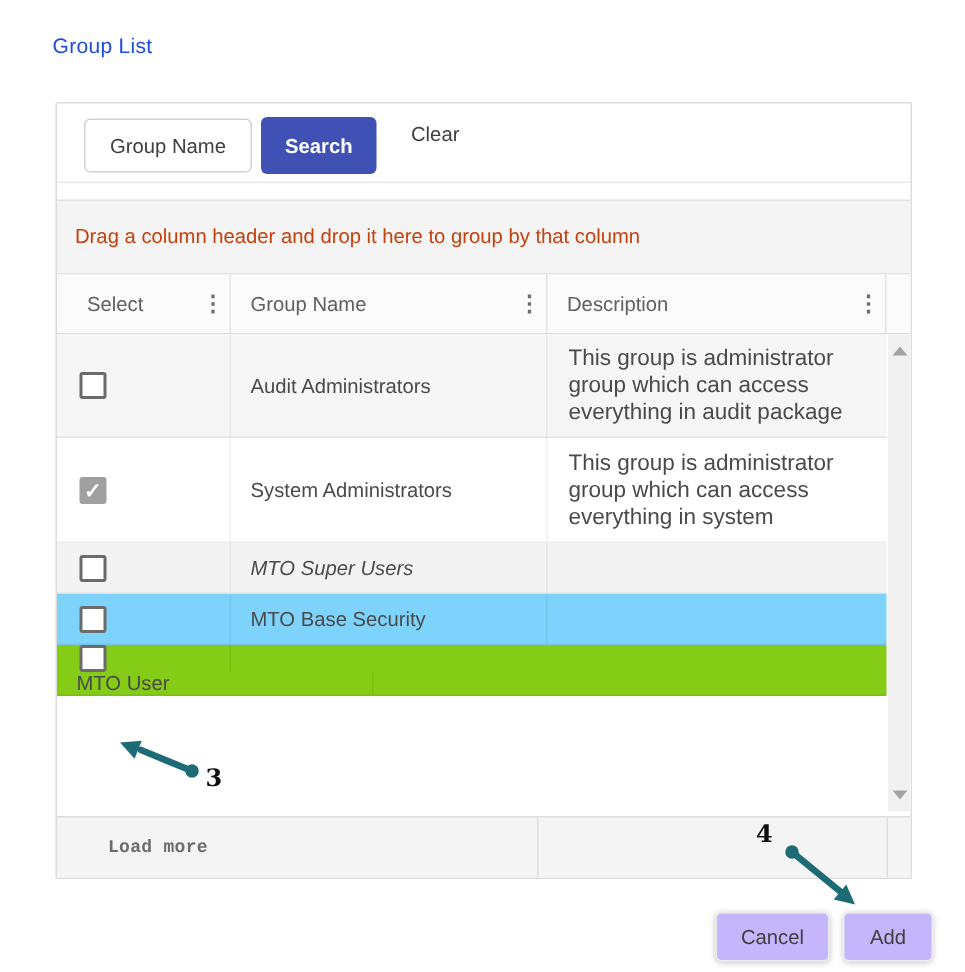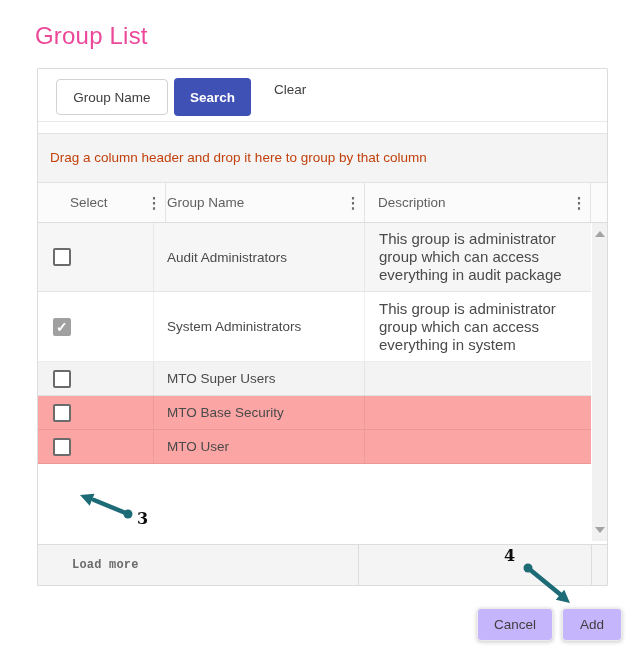--- a/index.html
+++ b/index.html
@@ -1,19 +1,19 @@
 <!DOCTYPE html>
 <html style="--accent: #3f51b5; --annotation: #1d6b77;"><head>
 <meta charset="utf-8">
 <style>
   html,body{margin:0;padding:0;background:#fff;width:643px;height:648px;overflow:hidden;
     font-family:"Liberation Sans",sans-serif;-webkit-font-smoothing:antialiased;}
   .page{position:relative;width:643px;height:648px;background:#fff;}
 
-  .title{position:absolute;left:35px;top:22px;font-size:24px;font-weight:400;color:#ec4899;letter-spacing:.2px;}
+  .title{position:absolute;left:35px;top:22px;font-size:14px;font-weight:400;color:#1d4ed8;letter-spacing:.2px;}
 
   .panel{position:absolute;left:37px;top:68px;width:569px;height:516px;background:#fff;
     border:1px solid #dcdcdc;border-radius:1px;}
 
   
   .toolbar{position:absolute;left:0;top:0;width:100%;height:52px;border-bottom:1px solid #e9e9e9;}
   .btn{box-sizing:border-box;font-family:"Liberation Sans",sans-serif;cursor:pointer;}
   .btn-outline{position:absolute;left:18px;top:10px;width:112px;height:36px;background:#fff;
     border:1px solid #d2d2d2;border-radius:4px;font-size:13.5px;font-weight:500;color:#3f3f3f;}
   .btn-primary{position:absolute;left:136px;top:9px;width:77px;height:38px;background:var(--accent,#3f51b5);
@@ -25,21 +25,21 @@
   .group-band{position:absolute;left:0;top:64px;width:100%;height:50px;box-sizing:border-box;background:#f4f4f4;
     border-top:1px solid #e3e3e3;border-bottom:1px solid #e3e3e3;line-height:48px;padding-left:12px;
     font-size:13.5px;color:#c2410c;}
 
   
   .header-row{position:absolute;left:0;top:114px;width:100%;height:40px;background:#fbfbfb;
     border-bottom:1px solid #dddddd;box-sizing:border-box;}
   .hcell{position:absolute;top:0;height:100%;box-sizing:border-box;border-right:1px solid #e4e4e4;
     display:flex;align-items:center;font-size:13.5px;color:#5f5f5f;}
   .hcell .lbl{flex:1;}
-  .hc-select{left:12px;width:116px;padding-left:20px;}
+  .hc-select{left:0;width:116px;padding-left:20px;}
   .hc-name{left:116px;width:211px;padding-left:13px;}
   .hc-desc{left:327px;width:226px;padding-left:13px;}
   .hc-spacer{left:553px;width:16px;border-right:none;}
   .kebab{width:22px;text-align:center;font-size:15px;font-weight:700;color:#6e6e6e;cursor:pointer;line-height:1;}
 
   
   .body{position:absolute;left:0;top:154px;width:100%;height:318px;background:#fff;overflow:hidden;}
   .row{position:relative;width:553px;display:flex;border-bottom:1px solid rgba(0,0,0,.07);box-sizing:border-box;}
   .r-s{height:34px;} .r-m{height:69px;} .r-l{height:70px;}
   .cell{box-sizing:border-box;border-right:1px solid rgba(0,0,0,.06);display:flex;align-items:center;}
@@ -124,37 +124,37 @@
       </div>
 
       <div class="row r-l" style="background: rgb(255, 255, 255);">
         <div class="cell c-sel">
             <span class="checkbox checked"></span>
           </div>
         <div class="cell c-name">System Administrators</div>
         <div class="cell c-desc">This group is administrator group which can access everything in system</div>
       </div>
 
-      <div class="row r-s" style="background: rgb(243, 243, 243);">
+      <div class="row r-s" style="background: rgb(243, 243, 243); font-style: italic;">
         <div class="cell c-sel">
             <span class="checkbox"></span>
           </div>
         <div class="cell c-name">MTO Super Users</div>
         <div class="cell c-desc"></div>
       </div>
 
-      <div class="row r-s" style="background: #fca5a5;">
+      <div class="row r-s" style="background: #7dd3fc;">
         <div class="cell c-sel">
             <span class="checkbox"></span>
           </div>
         <div class="cell c-name">MTO Base Security</div>
         <div class="cell c-desc"></div>
       </div>
 
-      <div class="row r-s" style="background: #fca5a5;">
+      <div class="row r-s" style="background: #84cc16; flex-direction: column;">
         <div class="cell c-sel">
             <span class="checkbox"></span>
           </div>
         <div class="cell c-name">MTO User</div>
         <div class="cell c-desc"></div>
       </div>
 
       <div class="vscroll">
         <div class="arr arr-up"></div>
         <div class="arr arr-down"></div>

